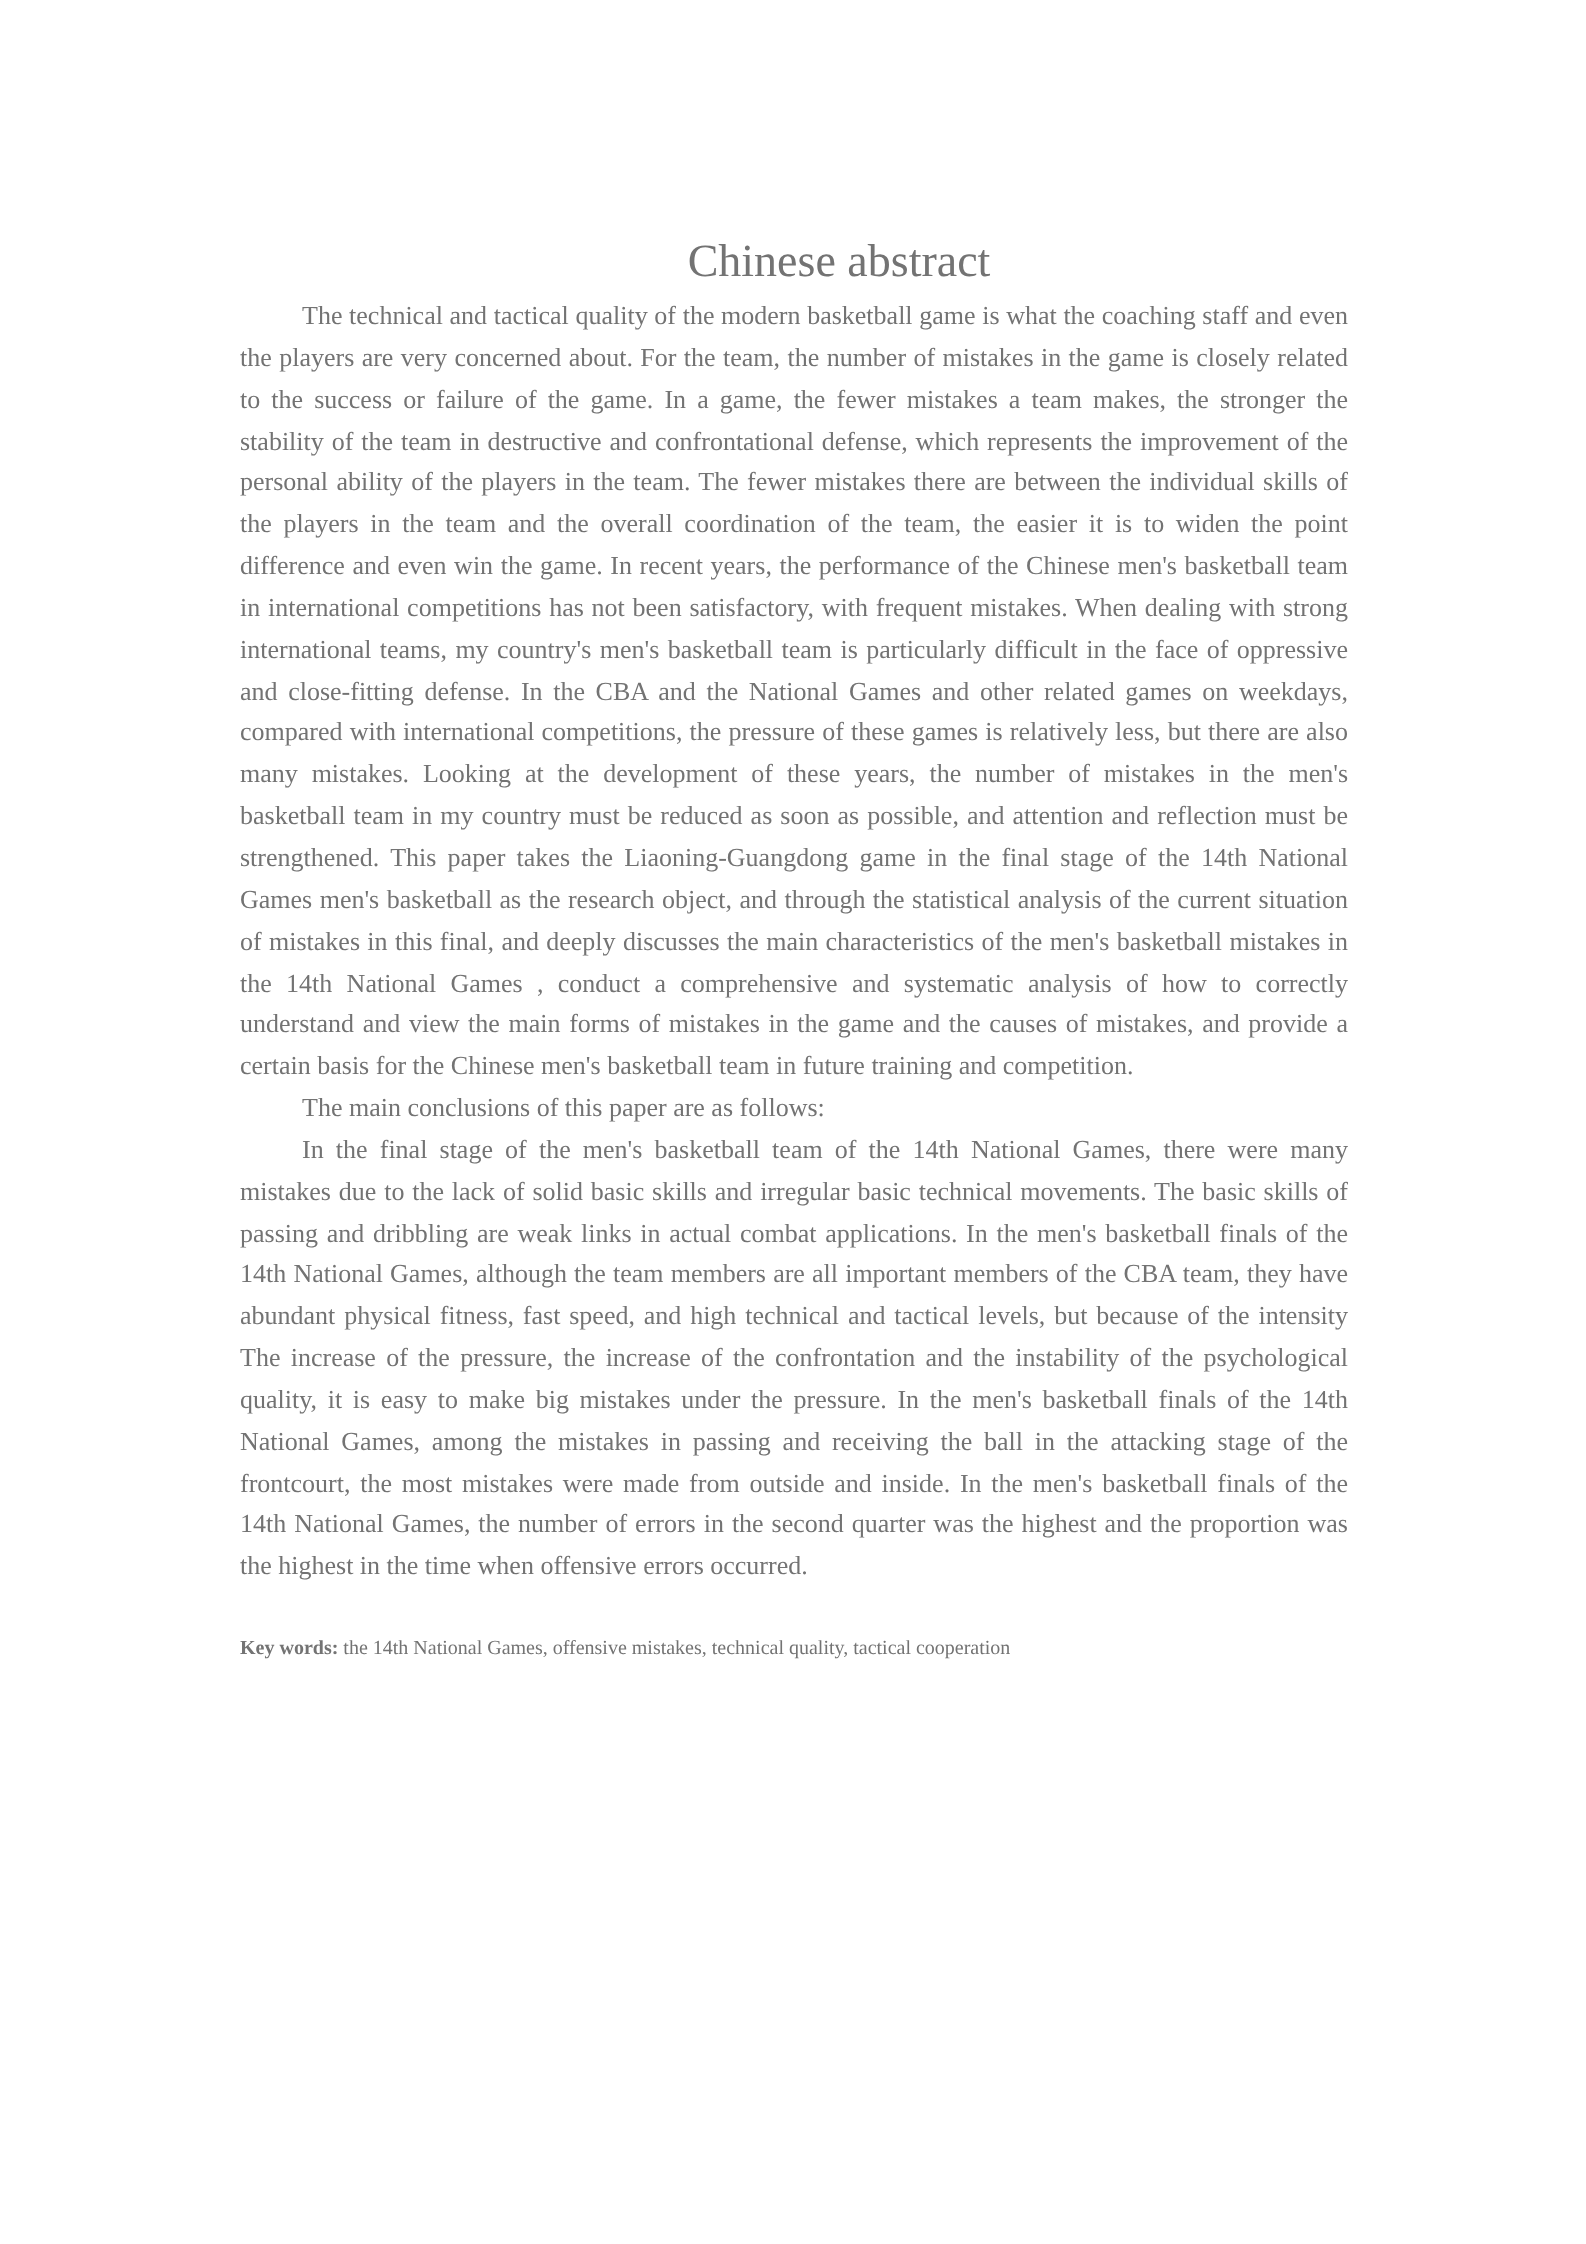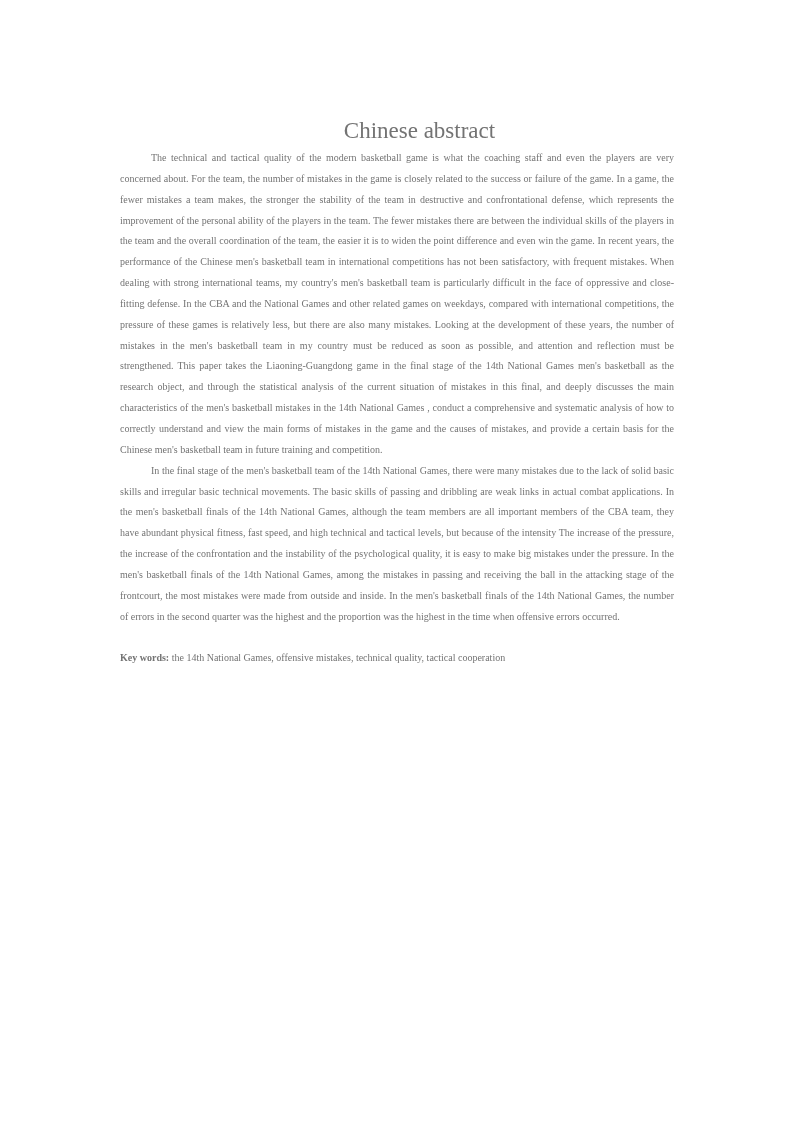--- a/index.html
+++ b/index.html
@@ -8,30 +8,31 @@
     position: absolute; left: 120px; top: 101px; width: 554px;
     font-family: Liberation Serif, serif;
     color: #737373;
     margin-top: 15px;
   }
   .title {
     text-align: center; font-size: 23px; line-height: 30px;
     margin: 0 0 2px 0; font-weight: normal; padding-left: 45px;
   }
   .para {
-    font-size: 10px; line-height: 20.85px; text-align: justify;
+    font-size: 13px; line-height: 20.85px; text-align: justify;
     margin: 0; text-indent: 31px;
   }
   .keywords {
     font-size: 10px; line-height: 20.85px; text-align: justify;
     margin: 20.85px 0 0 0;
   }
   .kw-label { font-weight: bold; }
 </style>
 </head>
 <body>
 
 <div class="page">
   <h1 class="title">Chinese abstract</h1>
   <p class="para">The technical and tactical quality of the modern basketball game is what the coaching staff and even the players are very concerned about. For the team, the number of mistakes in the game is closely related to the success or failure of the game. In a game, the fewer mistakes a team makes, the stronger the stability of the team in destructive and confrontational defense, which represents the improvement of the personal ability of the players in the team. The fewer mistakes there are between the individual skills of the players in the team and the overall coordination of the team, the easier it is to widen the point difference and even win the game. In recent years, the performance of the Chinese men's basketball team in international competitions has not been satisfactory, with frequent mistakes. When dealing with strong international teams, my country's men's basketball team is particularly difficult in the face of oppressive and close-fitting defense. In the CBA and the National Games and other related games on weekdays, compared with international competitions, the pressure of these games is relatively less, but there are also many mistakes. Looking at the development of these years, the number of mistakes in the men's basketball team in my country must be reduced as soon as possible, and attention and reflection must be strengthened. This paper takes the Liaoning-Guangdong game in the final stage of the 14th National Games men's basketball as the research object, and through the statistical analysis of the current situation of mistakes in this final, and deeply discusses the main characteristics of the men's basketball mistakes in the 14th National Games , conduct a comprehensive and systematic analysis of how to correctly understand and view the main forms of mistakes in the game and the causes of mistakes, and provide a certain basis for the Chinese men's basketball team in future training and competition.</p>
+  <p class="para">The main conclusions of this paper are as follows:</p>
   <p class="para">In the final stage of the men's basketball team of the 14th National Games, there were many mistakes due to the lack of solid basic skills and irregular basic technical movements. The basic skills of passing and dribbling are weak links in actual combat applications. In the men's basketball finals of the 14th National Games, although the team members are all important members of the CBA team, they have abundant physical fitness, fast speed, and high technical and tactical levels, but because of the intensity The increase of the pressure, the increase of the confrontation and the instability of the psychological quality, it is easy to make big mistakes under the pressure. In the men's basketball finals of the 14th National Games, among the mistakes in passing and receiving the ball in the attacking stage of the frontcourt, the most mistakes were made from outside and inside. In the men's basketball finals of the 14th National Games, the number of errors in the second quarter was the highest and the proportion was the highest in the time when offensive errors occurred.</p>
   <p class="keywords"><span class="kw-label">Key words:</span><span> the 14th National Games, offensive mistakes, technical quality, tactical cooperation</span></p>
 </div>
 
 </body></html>

